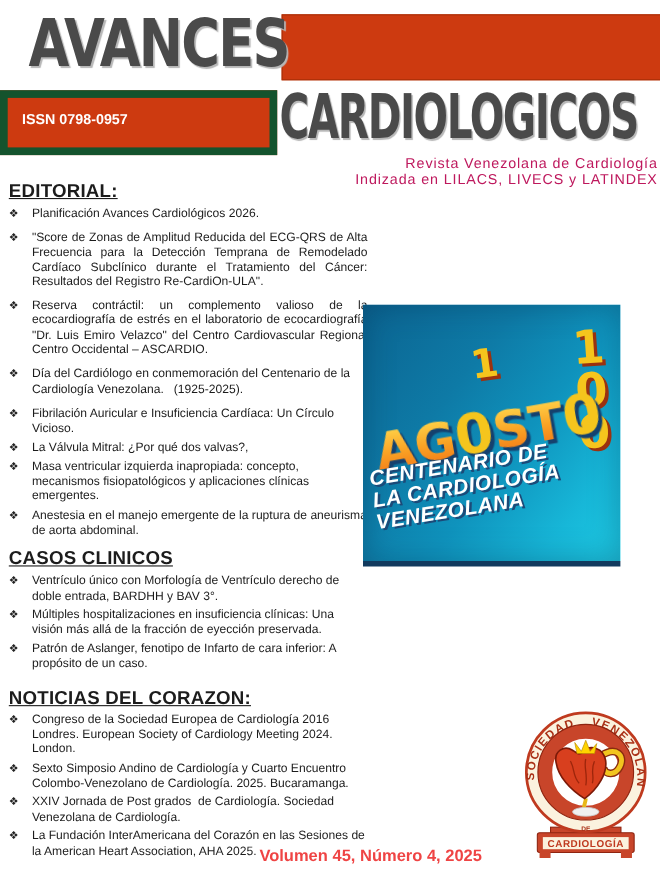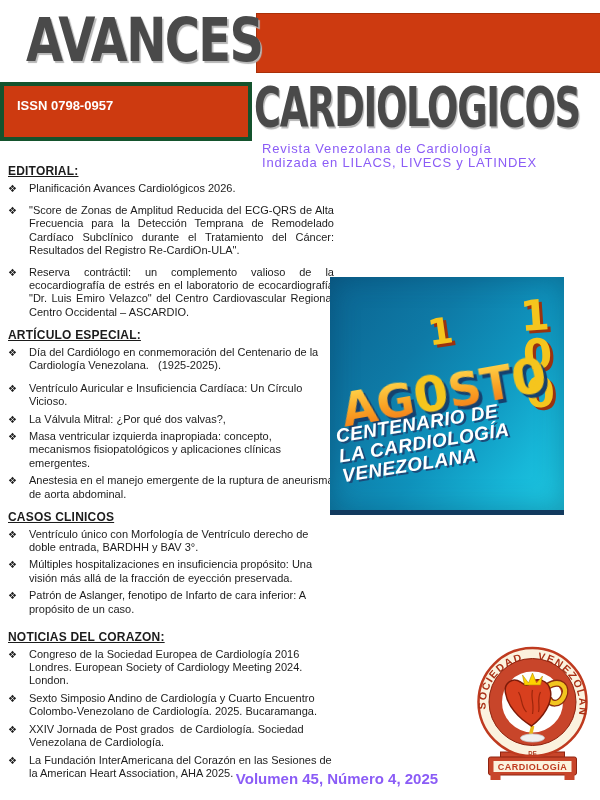--- a/index.html
+++ b/index.html
@@ -4,32 +4,32 @@
 <style>
   html,body{margin:0;padding:0;}
   body{width:600px;height:800px;background:#ffffff;position:relative;overflow:hidden;
        font-family:"Liberation Sans",sans-serif;color:#1c1c1c;}
 
   
   .bar-top{position:absolute;left:256px;top:13px;width:344px;height:58px;background:#cd3a10;border:1px solid #a93008;}
   .title-avances{position:absolute;left:26px;top:10px;font-family:"DejaVu Sans",sans-serif;
        font-weight:700;font-size:60px;line-height:60px;color:#4a4a4a;letter-spacing:-2px;
        transform:scale(.80,1);transform-origin:left top;text-shadow:2px 2px 1px #b7b7b7;white-space:nowrap;}
-  .bar-issn{position:absolute;left:0;top:82px;width:252px;height:59px;background:#cd3a10;border:4px solid #14532d;box-sizing:border-box;}
+  .bar-issn{position:absolute;left:0;top:82px;width:252px;height:59px;background:#cd3a10;border:7px solid #14532d;box-sizing:border-box;}
   .issn-txt{position:absolute;left:13px;top:11px;color:#ffffff;font-weight:700;font-size:13px;line-height:17px;white-space:nowrap;}
   .title-cardio{position:absolute;left:254px;top:78px;font-family:"DejaVu Sans",sans-serif;
        font-weight:700;font-size:56px;line-height:58px;color:#4a4a4a;letter-spacing:-2px;
        transform:scale(.66,1);transform-origin:left top;text-shadow:2px 2px 1px #b7b7b7;white-space:nowrap;}
-  .subtitle{position:absolute;left:262px;top:142px;width:336px;text-align:left;color:#8b5cf6;
+  .subtitle{position:absolute;left:262px;top:142px;width:336px;text-align:right;color:#be185d;
        font-size:13px;line-height:14px;letter-spacing:.8px;white-space:nowrap;}
 
   
   .toc{position:absolute;left:8px;top:164px;width:326px;font-size:11px;line-height:1.22;}
   .sec{margin-bottom:9px;}
-  .sec h3{margin:0 0 3px 0;font-size:12px;font-weight:700;text-decoration:underline;letter-spacing:.2px;}
+  .sec h3{margin:0 0 3px 0;font-size:17px;font-weight:700;text-decoration:underline;letter-spacing:.2px;}
   .item{display:flex;margin:0 0 4px 0;}
   .item .bullet{flex:0 0 21px;font-size:10px;padding-top:1px;color:#222;}
   .item .itxt{flex:1;}
   .justify .itxt{text-align:justify;}
 
   
   .poster{position:absolute;left:330px;top:277px;width:234px;height:238px;overflow:hidden;
        background:linear-gradient(128deg,#0b6491 0%,#0e7aa6 34%,#0f93bd 58%,#17b7d8 82%,#1ecbe4 100%);
        border-bottom:5px solid #123a5e;box-sizing:border-box;
        box-shadow:inset 0 0 28px rgba(6,46,78,.35);}
@@ -47,21 +47,21 @@
   .hundred{position:absolute;left:193px;top:20px;font-family:"DejaVu Sans",sans-serif;font-weight:800;
        font-size:42px;line-height:.92;color:#f5c51d;text-align:center;transform:rotate(-4deg);
        text-shadow:3px 3px 0 #9b3210;}
   .hundred div{display:block;}
   .tagline{position:absolute;left:8px;top:136px;transform:rotate(-9deg);color:#ffffff;
        font-weight:800;font-style:italic;font-size:19px;line-height:1.04;letter-spacing:.5px;
        text-shadow:2px 2px 0 #1c4a78;white-space:nowrap;}
 
   
   .volume{position:absolute;left:137px;top:770px;width:400px;text-align:center;
-       font-weight:700;font-size:15px;color:#8b5cf6;}
+       font-weight:700;font-size:15px;color:#ef4444;}
 
   
   .logo{position:absolute;left:468px;top:642px;width:130px;height:142px;}
 </style>
 </head>
 <body>
 
 <div class="bar-top"></div>
 <div class="title-avances">AVANCES</div>
 
@@ -92,31 +92,30 @@
       <span class="bullet">❖</span>
       <span class="itxt">"Score de Zonas de Amplitud Reducida del ECG-QRS de Alta Frecuencia para la Detección Temprana de Remodelado Cardíaco Subclínico durante el Tratamiento del Cáncer: Resultados del Registro Re-CardiOn-ULA".</span>
     </div>
     <div class="item" style="margin-top:8px;">
       <span class="bullet">❖</span>
       <span class="itxt">Reserva contráctil: un complemento valioso de la ecocardiografía de estrés en el laboratorio de ecocardiografía "Dr. Luis Emiro Velazco" del Centro Cardiovascular Regional Centro Occidental – ASCARDIO.</span>
     </div>
   </div>
 
   <div class="sec">
-    <h3>ARTÍCULO ESPECIAL:</h3>
     <div class="item">
       <span class="bullet">❖</span>
       <span class="itxt">Día del Cardiólogo en conmemoración del Centenario de la Cardiología Venezolana.&nbsp;&nbsp; (1925-2025).</span>
     </div>
   </div>
 
   <div class="sec">
     <div class="item">
       <span class="bullet">❖</span>
-      <span class="itxt">Ventrículo Auricular e Insuficiencia Cardíaca: Un Círculo Vicioso.</span>
+      <span class="itxt">Fibrilación Auricular e Insuficiencia Cardíaca: Un Círculo Vicioso.</span>
     </div>
     <div class="item">
       <span class="bullet">❖</span>
       <span class="itxt">La Válvula Mitral: ¿Por qué dos valvas?,</span>
     </div>
     <div class="item">
       <span class="bullet">❖</span>
       <span class="itxt">Masa ventricular izquierda inapropiada: concepto, mecanismos fisiopatológicos y aplicaciones clínicas emergentes.</span>
     </div>
     <div class="item">
@@ -126,21 +125,21 @@
   </div>
 
   <div class="sec">
     <h3>CASOS CLINICOS</h3>
     <div class="item">
       <span class="bullet">❖</span>
       <span class="itxt">Ventrículo único con Morfología de Ventrículo derecho de doble entrada, BARDHH y BAV 3°.</span>
     </div>
     <div class="item">
       <span class="bullet">❖</span>
-      <span class="itxt">Múltiples hospitalizaciones en insuficiencia propósito: Una visión más allá de la fracción de eyección preservada.</span>
+      <span class="itxt">Múltiples hospitalizaciones en insuficiencia clínicas: Una visión más allá de la fracción de eyección preservada.</span>
     </div>
     <div class="item">
       <span class="bullet">❖</span>
       <span class="itxt">Patrón de Aslanger, fenotipo de Infarto de cara inferior: A propósito de un caso.</span>
     </div>
   </div>
 
   <div class="sec" style="margin-top:14px;">
     <h3>NOTICIAS DEL CORAZON:</h3>
     <div class="item">

